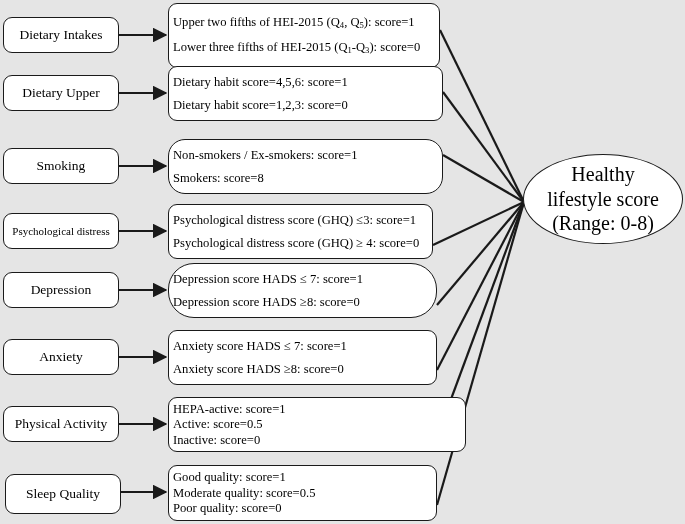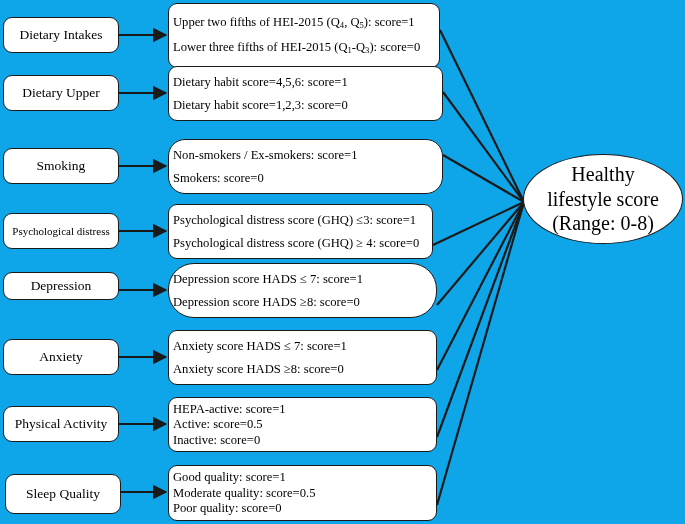--- a/index.html
+++ b/index.html
@@ -4,21 +4,21 @@
 <style>
   html, body {
     margin: 0;
     padding: 0;
     background: #ffffff;
   }
   #canvas {
     position: relative;
     width: 685px;
     height: 524px;
-    background: #0ea5e9;
+    background: #e5e5e5;
     font-family: "Liberation Serif", "DejaVu Serif", serif;
     overflow: hidden;
   }
   #edges {
     position: absolute;
     left: 0;
     top: 0;
     width: 685px;
     height: 524px;
     pointer-events: none;
@@ -144,21 +144,21 @@
   </div>
 
   <div class="node left-node" style="left:3px; top:148px; width:116px; height:36px;">
     <span class="left-label">Smoking</span>
   </div>
 
   <div class="node left-node" style="left:3px; top:213px; width:116px; height:36px;">
     <span class="left-label small">Psychological distress</span>
   </div>
 
-  <div class="node left-node" style="left:3px; top:272px; width:116px; height:28px;">
+  <div class="node left-node" style="left:3px; top:272px; width:116px; height:36px;">
     <span class="left-label">Depression</span>
   </div>
 
   <div class="node left-node" style="left:3px; top:339px; width:116px; height:36px;">
     <span class="left-label">Anxiety</span>
   </div>
 
   <div class="node left-node" style="left:3px; top:406px; width:116px; height:36px;">
     <span class="left-label">Physical Activity</span>
   </div>
@@ -172,39 +172,39 @@
     <span class="rule-line"><span>Lower three fifths of HEI-2015 (Q</span><sub>1</sub><span>-Q</span><sub>3</sub><span>): score=0</span></span>
   </div>
 
   <div class="node rule-node two" style="left:168px; top:66px; width:275px; height:55px;">
     <span class="rule-line">Dietary habit score=4,5,6: score=1</span>
     <span class="rule-line">Dietary habit score=1,2,3: score=0</span>
   </div>
 
   <div class="node rule-node two" style="left:168px; top:139px; width:275px; height:55px;border-radius:17px;">
     <span class="rule-line">Non-smokers / Ex-smokers: score=1</span>
-    <span class="rule-line">Smokers: score=0</span>
+    <span class="rule-line">Smokers: score=8</span>
   </div>
 
   <div class="node rule-node two" style="left:168px; top:204px; width:265px; height:55px;">
     <span class="rule-line">Psychological distress score (GHQ) ≤3: score=1</span>
     <span class="rule-line">Psychological distress score (GHQ) ≥ 4: score=0</span>
   </div>
 
   <div class="node rule-node two" style="left:168px; top:263px; width:269px; height:55px;border-radius:26px;">
     <span class="rule-line">Depression score HADS ≤ 7: score=1</span>
     <span class="rule-line">Depression score HADS ≥8: score=0</span>
   </div>
 
   <div class="node rule-node two" style="left:168px; top:330px; width:269px; height:55px;">
     <span class="rule-line">Anxiety score HADS ≤ 7: score=1</span>
     <span class="rule-line">Anxiety score HADS ≥8: score=0</span>
   </div>
 
-  <div class="node rule-node three" style="left:168px; top:397px; width:269px; height:55px;">
+  <div class="node rule-node three" style="left:168px; top:397px; width:298px; height:55px;">
     <span class="rule-line">HEPA-active: score=1</span>
     <span class="rule-line">Active: score=0.5</span>
     <span class="rule-line">Inactive: score=0</span>
   </div>
 
   <div class="node rule-node three" style="left:168px; top:465px; width:269px; height:56px;">
     <span class="rule-line">Good quality: score=1</span>
     <span class="rule-line">Moderate quality: score=0.5</span>
     <span class="rule-line">Poor quality: score=0</span>
   </div>

